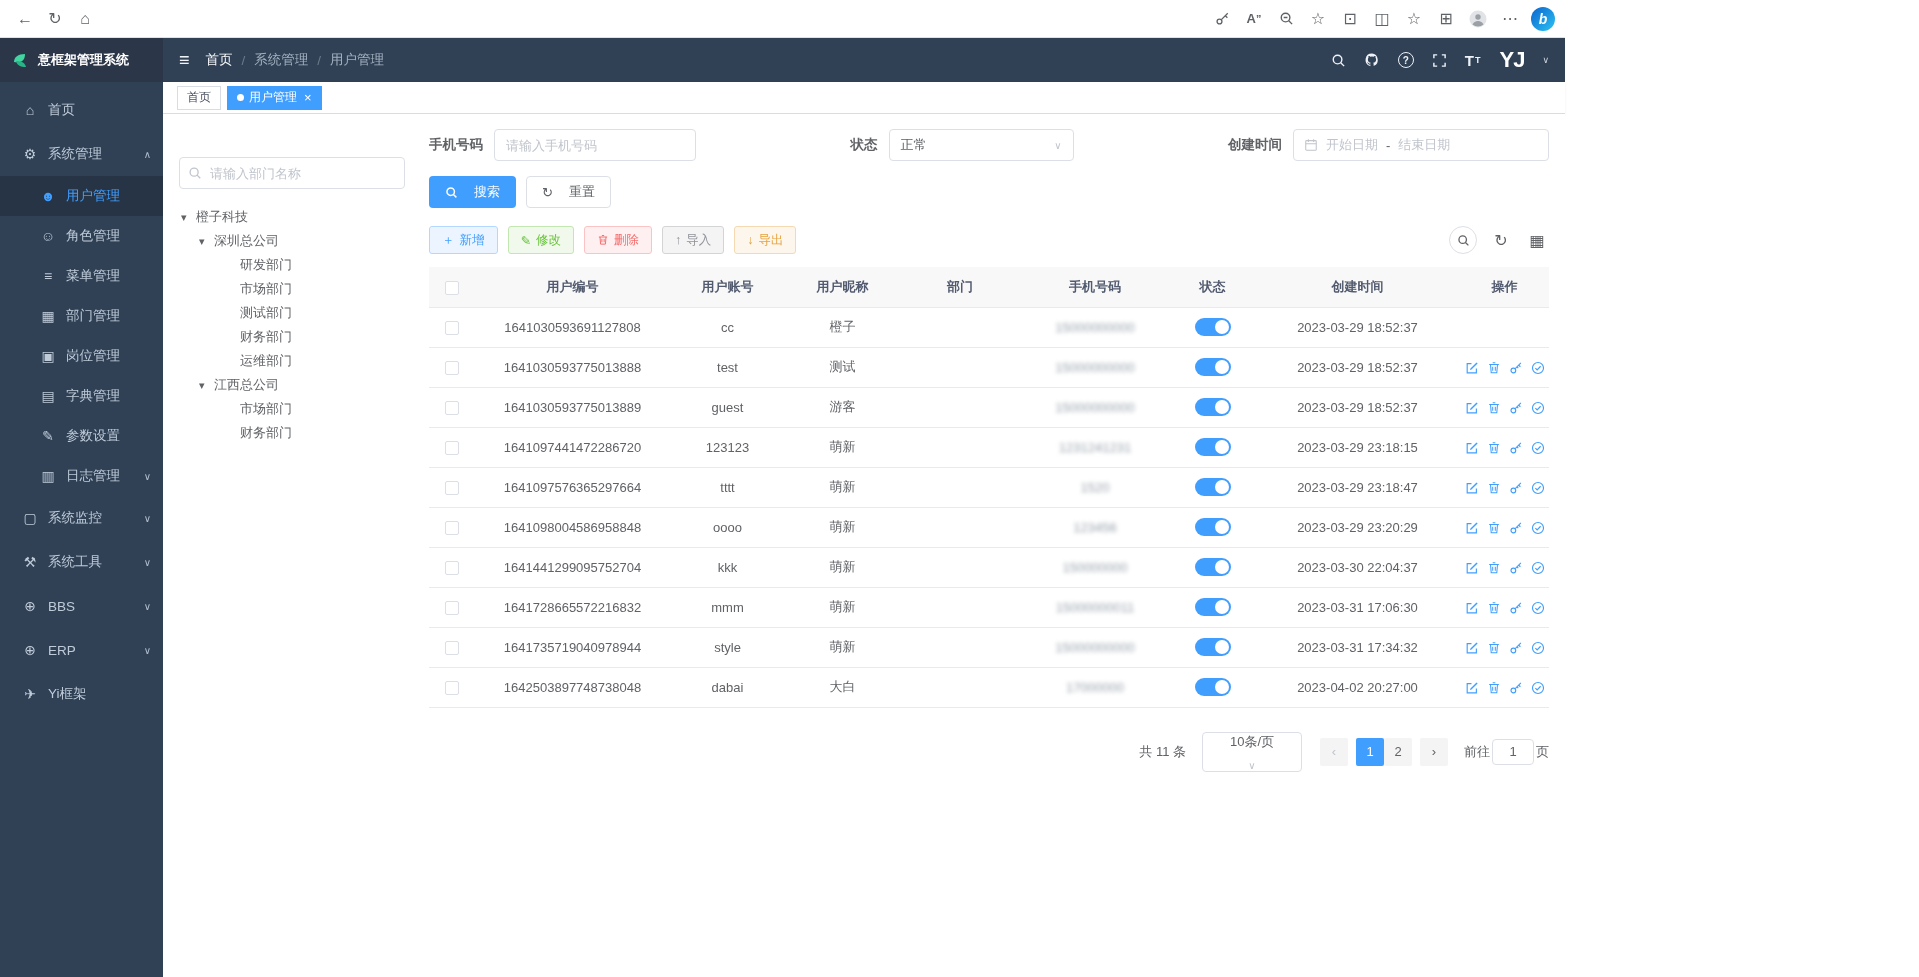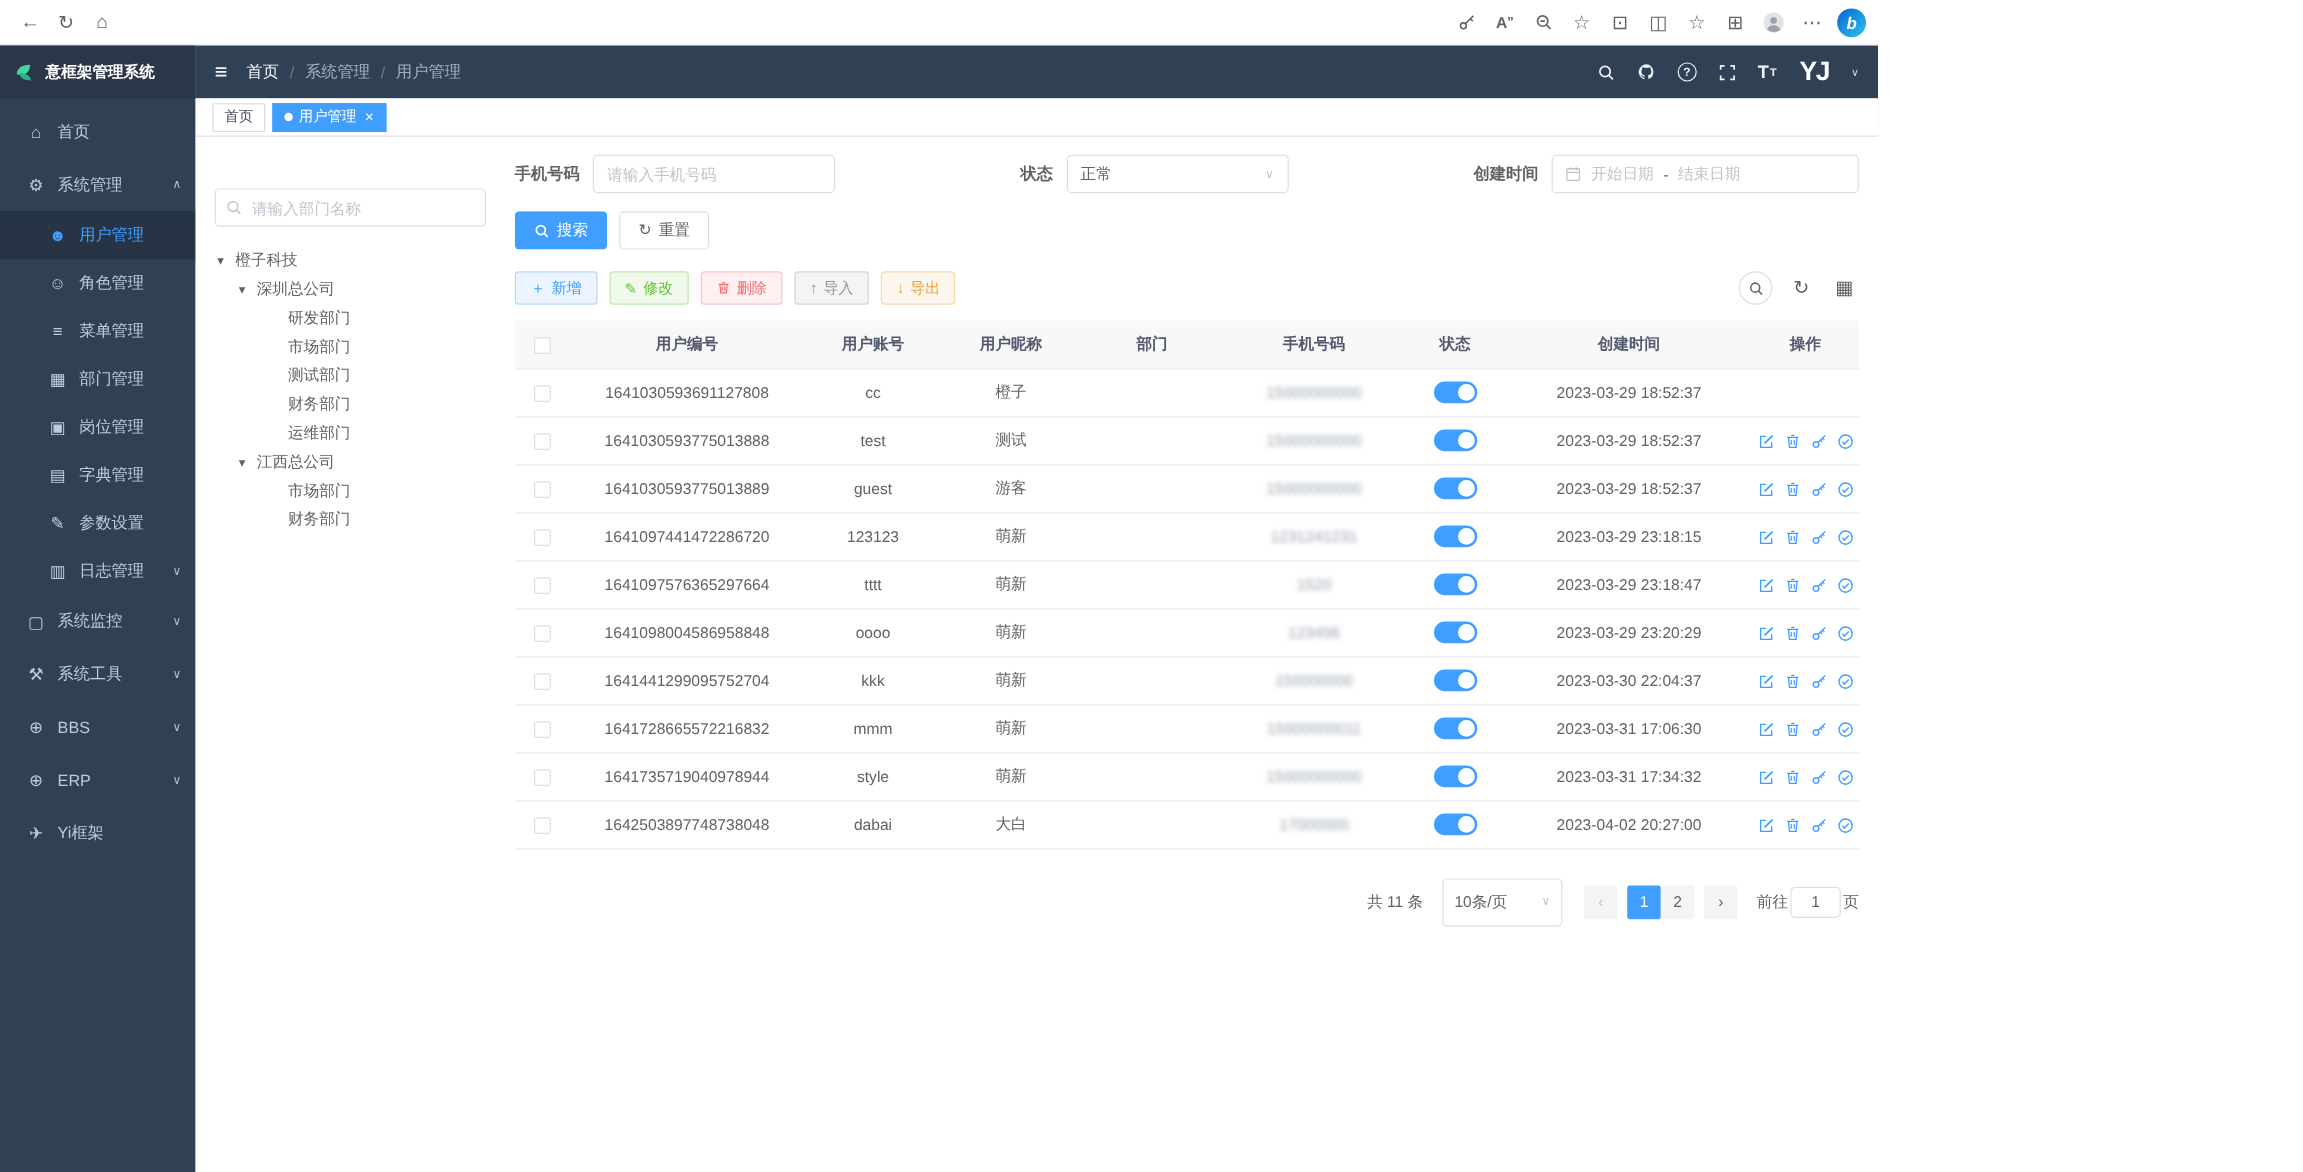--- a/index.html
+++ b/index.html
@@ -76,21 +76,21 @@
   .f-input::placeholder { color:#c0c4cc; }
   .w200 { width:202px; }
   .f-select { width:185px; height:32px; border:1px solid #dcdfe6; border-radius:4px; display:flex; align-items:center; justify-content:space-between; padding:0 11px; font-size:13px; color:#606266; cursor:pointer; background:#fff; }
   .sel-caret { color:#c0c4cc; font-size:10px; }
   .f-dates { width:256px; height:32px; border:1px solid #dcdfe6; border-radius:4px; display:flex; align-items:center; gap:8px; padding:0 10px; font-size:13px; cursor:pointer; background:#fff; }
   .f-dates .ph { color:#c0c4cc; }
   .f-dates .dash { color:#606266; }
   .cal-ic { color:#c0c4cc; display:flex; }
 
   .btn-row { display:flex; gap:10px; margin-bottom:18px; }
-  .btn { height:32px; padding:0 15px; border-radius:4px; font-size:13px; display:inline-flex; align-items:center; gap:6px; border:1px solid transparent; cursor:pointer; background:#fff; font-family:inherit; }
+  .btn { height:32px; padding:0 15px; border-radius:4px; font-size:13px; display:inline-flex; align-items:center; gap:16px; border:1px solid transparent; cursor:pointer; background:#fff; font-family:inherit; }
   .btn-primary { background:#409eff; color:#fff; }
   .btn-default { border-color:#dcdfe6; color:#606266; }
 
   .action-row { display:flex; align-items:center; gap:10px; margin-bottom:13px; }
   .btn-sm { height:28px; padding:0 12px; font-size:12.5px; border-radius:3px; display:inline-flex; align-items:center; gap:5px; cursor:pointer; font-family:inherit; }
   .plain-primary { background:#ecf5ff; border:1px solid #b3d8ff; color:#409eff; }
   .plain-success { background:#f0f9eb; border:1px solid #c2e7b0; color:#67c23a; }
   .plain-danger  { background:#fef0f0; border:1px solid #fbc4c4; color:#f56c6c; }
   .plain-info    { background:#f4f4f5; border:1px solid #d3d4d6; color:#909399; }
   .plain-warning { background:#fdf6ec; border:1px solid #f5dab1; color:#e6a23c; }
@@ -111,21 +111,21 @@
   .data th:nth-child(7), .data td:nth-child(7) { width:85px; }
   .data th:nth-child(8), .data td:nth-child(8) { width:205px; }
   .checkbox { width:14px; height:14px; border:1px solid #dcdfe6; border-radius:2px; display:inline-block; background:#fff; cursor:pointer; vertical-align:middle; }
   .switch { width:36px; height:18px; border-radius:9px; background:#409eff; position:relative; display:inline-block; cursor:pointer; vertical-align:middle; }
   .switch .knob { position:absolute; right:2px; top:2px; width:14px; height:14px; border-radius:50%; background:#fff; }
   .blur { filter:blur(2.2px); color:#98a1ab; }
   .op-icon { color:#409eff; margin:0 4px; cursor:pointer; display:inline-flex; vertical-align:middle; }
 
   .pagination { display:flex; align-items:center; justify-content:flex-end; gap:8px; margin-top:24px; font-size:13px; color:#606266; }
   .total-text { margin-right:8px; }
-  .size-select { width:100px; height:40px; border:1px solid #dcdfe6; border-radius:4px; display:flex; align-items:center; justify-content:space-between; padding:0 9px; cursor:pointer; background:#fff; margin-right:10px; }
+  .size-select { width:100px; height:40px; border:1px solid #dcdfe6; border-radius:4px; display:flex; align-items:center; justify-content:space-between; padding:0 9px; cursor:pointer; background:#fff; margin-right:10px;flex-direction:column; }
   .page-btn { min-width:28px; height:28px; border:none; border-radius:2px; background:#f4f4f5; color:#606266; font-size:13px; cursor:pointer; font-family:inherit; }
   .page-btn.active { background:#409eff; color:#fff; }
   .page-btn.prev { color:#c0c4cc; }
   .goto { display:flex; align-items:center; gap:2px; margin-left:8px; }
   .goto-input { width:42px; height:26px; border:1px solid #dcdfe6; border-radius:4px; text-align:center; font-size:13px; color:#606266; outline:none; }
 </style>
 </head>
 <body>
 
 <div class="window">

